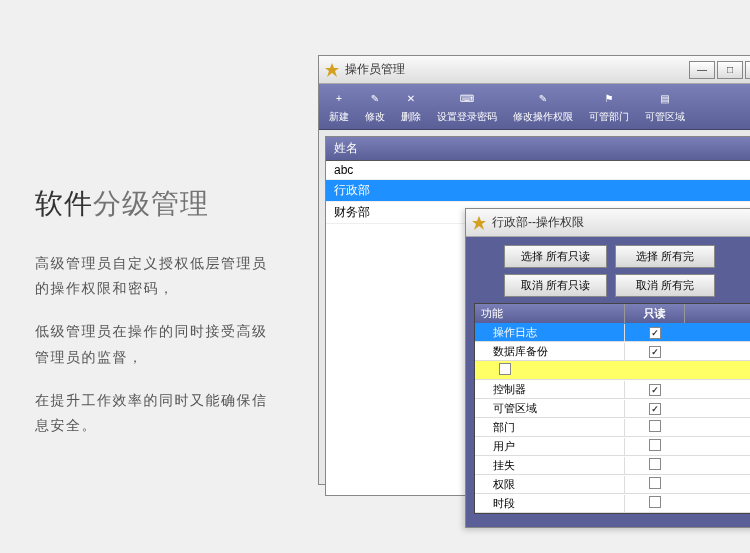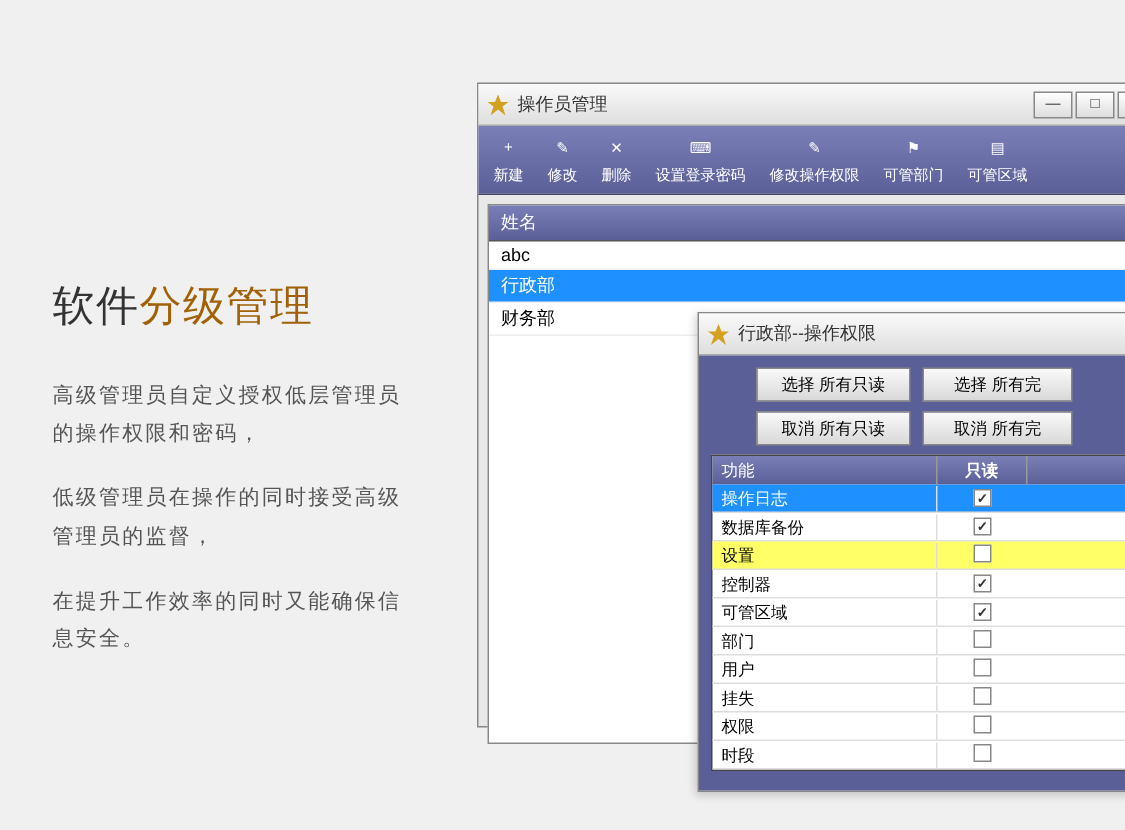--- a/index.html
+++ b/index.html
@@ -1,20 +1,20 @@
 <!DOCTYPE html>
 <html><head>
 <meta charset="utf-8">
 <style>
 * { margin: 0; padding: 0; box-sizing: border-box; }
 body { width: 750px; height: 553px; background: #f0f0f0; font-family: "Microsoft YaHei", Arial, sans-serif; position: relative; overflow: hidden; }
 
 .left-panel { position: absolute; left: 35px; top: 185px; width: 240px; }
 .left-panel h1 { font-size: 28px; font-weight: 400; color: #333; margin-bottom: 28px; letter-spacing: 1px; }
-.left-panel h1 .accent { color: #a16207; }
+.left-panel h1 .accent { color: #737373; }
 .left-panel p { font-size: 14px; color: #555; line-height: 1.8; margin-bottom: 18px; letter-spacing: 1.5px; }
 
 .window-main {
   position: absolute; left: 318px; top: 55px; width: 460px; height: 430px;
   background: #e8e8e8; border: 1px solid #888;
 }
 .titlebar {
   height: 28px; background: linear-gradient(#fafafa, #dedede);
   border-bottom: 1px solid #aaa; display: flex; align-items: center;
   padding: 0 6px; font-size: 12px; color: #333;
@@ -53,21 +53,21 @@
 }
 .perm-table {
   background: #fff; border: 1px solid #444; margin-top: 4px;
 }
 .perm-header {
   display: flex; background: linear-gradient(#7a7fb8,#5a5f98); color: #fff;
   font-size: 11px;
 }
 .perm-header > div { padding: 2px 6px; border-right: 1px solid #999; }
 .perm-row { display: flex; font-size: 11px; border-bottom: 1px solid #ddd; min-height: 19px; align-items: center; }
-.perm-row > div { padding: 1px 6px; }
+.perm-row > div { padding: 1px 18px; }
 .perm-row.sel-blue { background: #1e90ff; color: #fff; }
 .perm-row.sel-yellow { background: #ffff66; }
 .col-func { width: 150px; border-right: 1px solid #ddd; }
 .col-check { width: 60px; text-align: center; font-weight: bold; }
 .cb { width: 12px; height: 12px; border: 1px solid #888; background: #fff; display: inline-block; font-size: 9px; line-height: 10px; text-align: center; color: #333; }
 </style>
 </head>
 <body>
 
 <div class="left-panel">
@@ -158,21 +158,20 @@
       <div id="perm-rows">
           <div class="perm-row sel-blue">
             <div class="col-func">操作日志</div>
             <div class="col-check"><span class="cb">✓</span></div>
           </div>
           <div class="perm-row">
             <div class="col-func">数据库备份</div>
             <div class="col-check"><span class="cb">✓</span></div>
           </div>
           <div class="perm-row sel-yellow">
-            <div class="col-func">设置</div>
             <div class="col-check"><span class="cb"></span></div>
           </div>
           <div class="perm-row">
             <div class="col-func">控制器</div>
             <div class="col-check"><span class="cb">✓</span></div>
           </div>
           <div class="perm-row">
             <div class="col-func">可管区域</div>
             <div class="col-check"><span class="cb">✓</span></div>
           </div>

